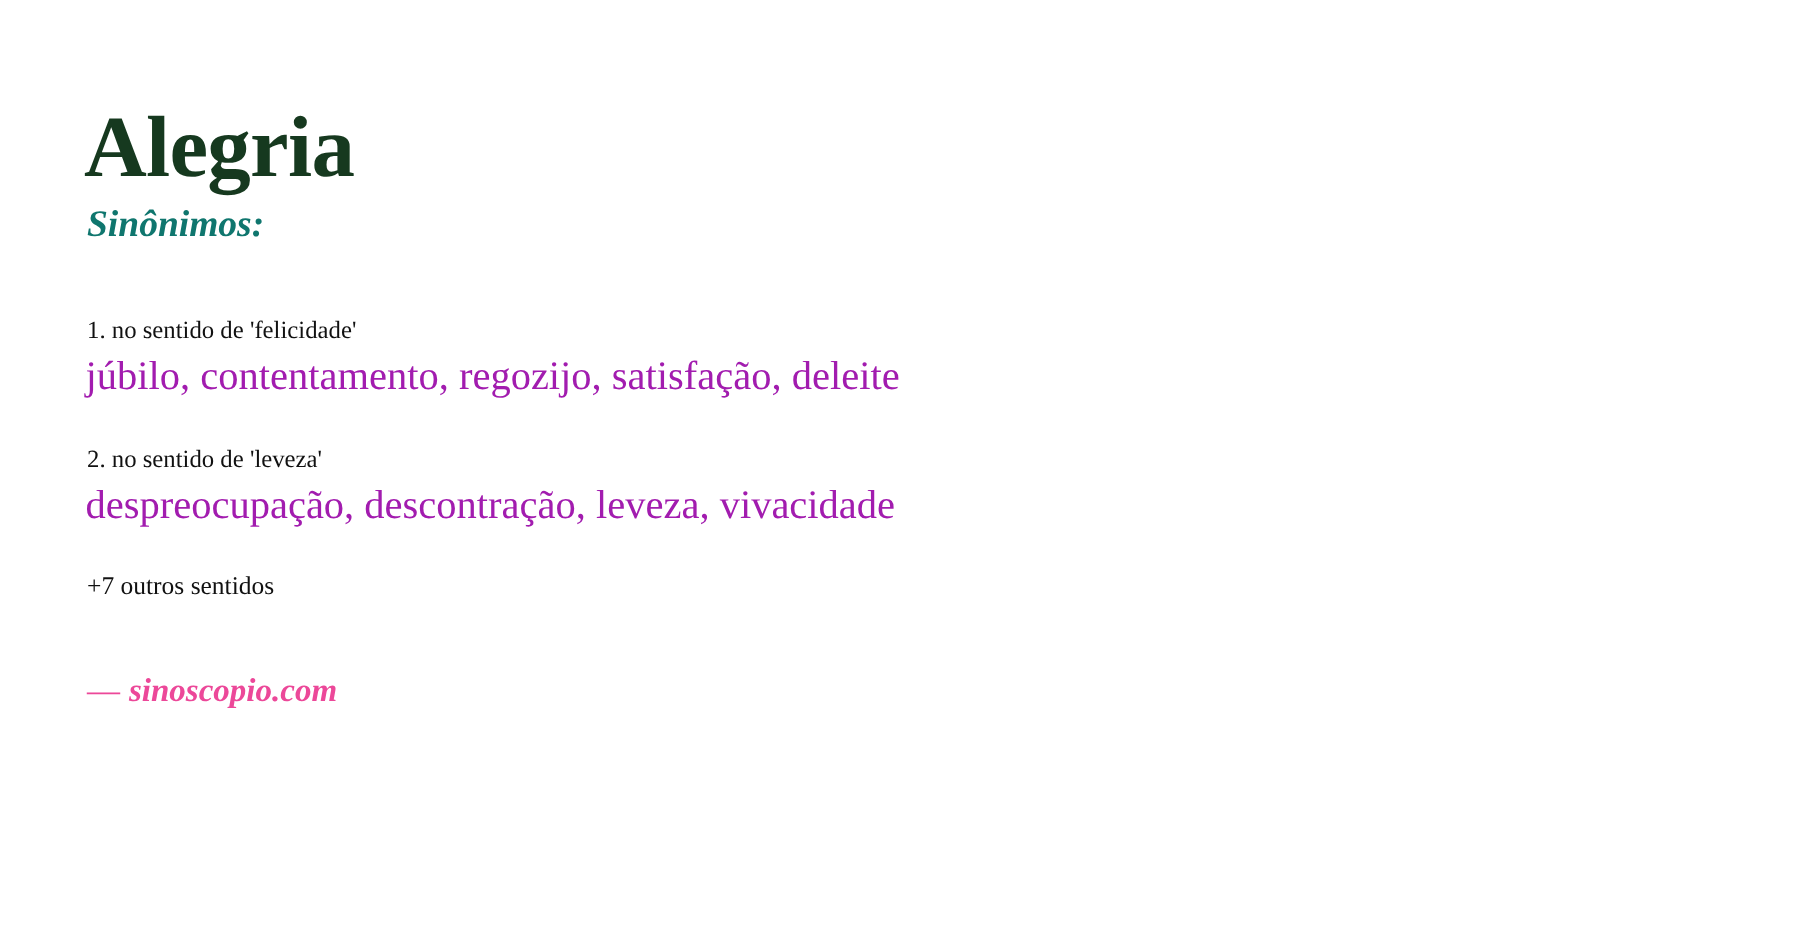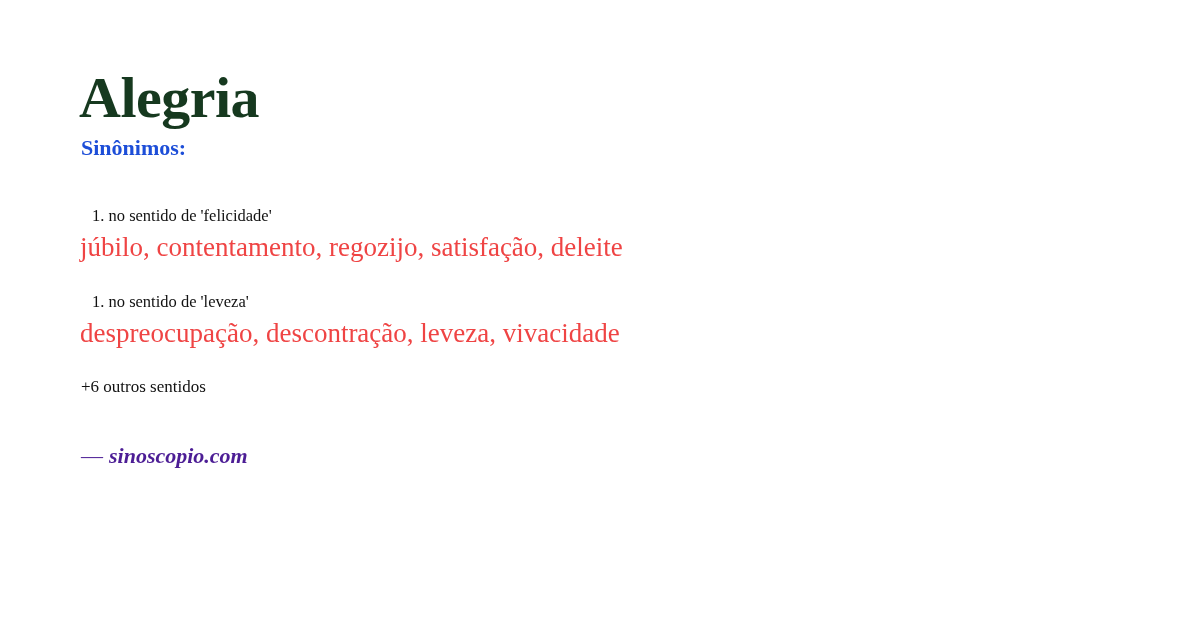--- a/index.html
+++ b/index.html
@@ -11,70 +11,71 @@
     height: 628px;
     background: #ffffff;
     font-family: "Liberation Serif", "DejaVu Serif", serif;
     overflow: hidden;
   }
   .page {
     position: relative;
     width: 1172px;
     height: 628px;
     box-sizing: border-box;
-    padding: 60px 140px 0 79px;
+    padding: 60px 140px 0 56px;
   }
   .headword {
     font-size: 58px;
     font-weight: bold;
     color: #16391f;
     line-height: 1.05;
     letter-spacing: -0.5px;
     margin: 0;
     padding-top: 8px;
   }
   .subtitle {
-    font-size: 22px;
+    font-size: 25px;
     font-weight: bold;
-    color: #1d4ed8;
+    font-style: italic;
+    color: #0f766e;
     margin: 6px 0 0 2px;
     line-height: 1.2;
   }
   .senses {
     margin-top: 44px;
   }
   .sense {
     margin-bottom: 26px;
   }
   .sense-label {
     font-size: 16.5px;
     color: #111111;
     line-height: 1.3;
-    margin-left: 13px;
+    margin-left: 2px;
   }
   .sense-words {
     font-size: 27px;
-    color: #ef4444;
+    color: #a21caf;
     line-height: 1.35;
     margin-top: 2px;
     margin-left: 1px;
     white-space: nowrap;
   }
   .more {
     font-size: 17px;
     color: #111111;
     margin-top: 6px;
     margin-left: 2px;
   }
   .source {
     margin-top: 46px;
     font-size: 22px;
     font-style: italic;
     font-weight: bold;
-    color: #4c1d95;
+    color: #ec4899;
     margin-left: 2px;
   }
   .source .dash {
     font-style: normal;
     font-weight: normal;
     margin-right: 6px;
   }
 </style>
 </head>
 <body>
@@ -89,25 +90,25 @@
 
     <div class="sense">
       <div class="sense-label">1. no sentido de 'felicidade'</div>
       <div class="sense-words">júbilo, contentamento, regozijo, satisfação, deleite</div>
     </div>
 
     <div class="sense">
     </div>
 
     <div class="sense">
-      <div class="sense-label">1. no sentido de 'leveza'</div>
+      <div class="sense-label">2. no sentido de 'leveza'</div>
       <div class="sense-words">despreocupação, descontração, leveza, vivacidade</div>
     </div>
 
   </div>
 
-  <div class="more">+6 outros sentidos</div>
+  <div class="more">+7 outros sentidos</div>
 
   <div class="source">
     <span class="dash">—</span><span>sinoscopio.com</span>
   </div>
 
 </div>
 
 </body></html>

